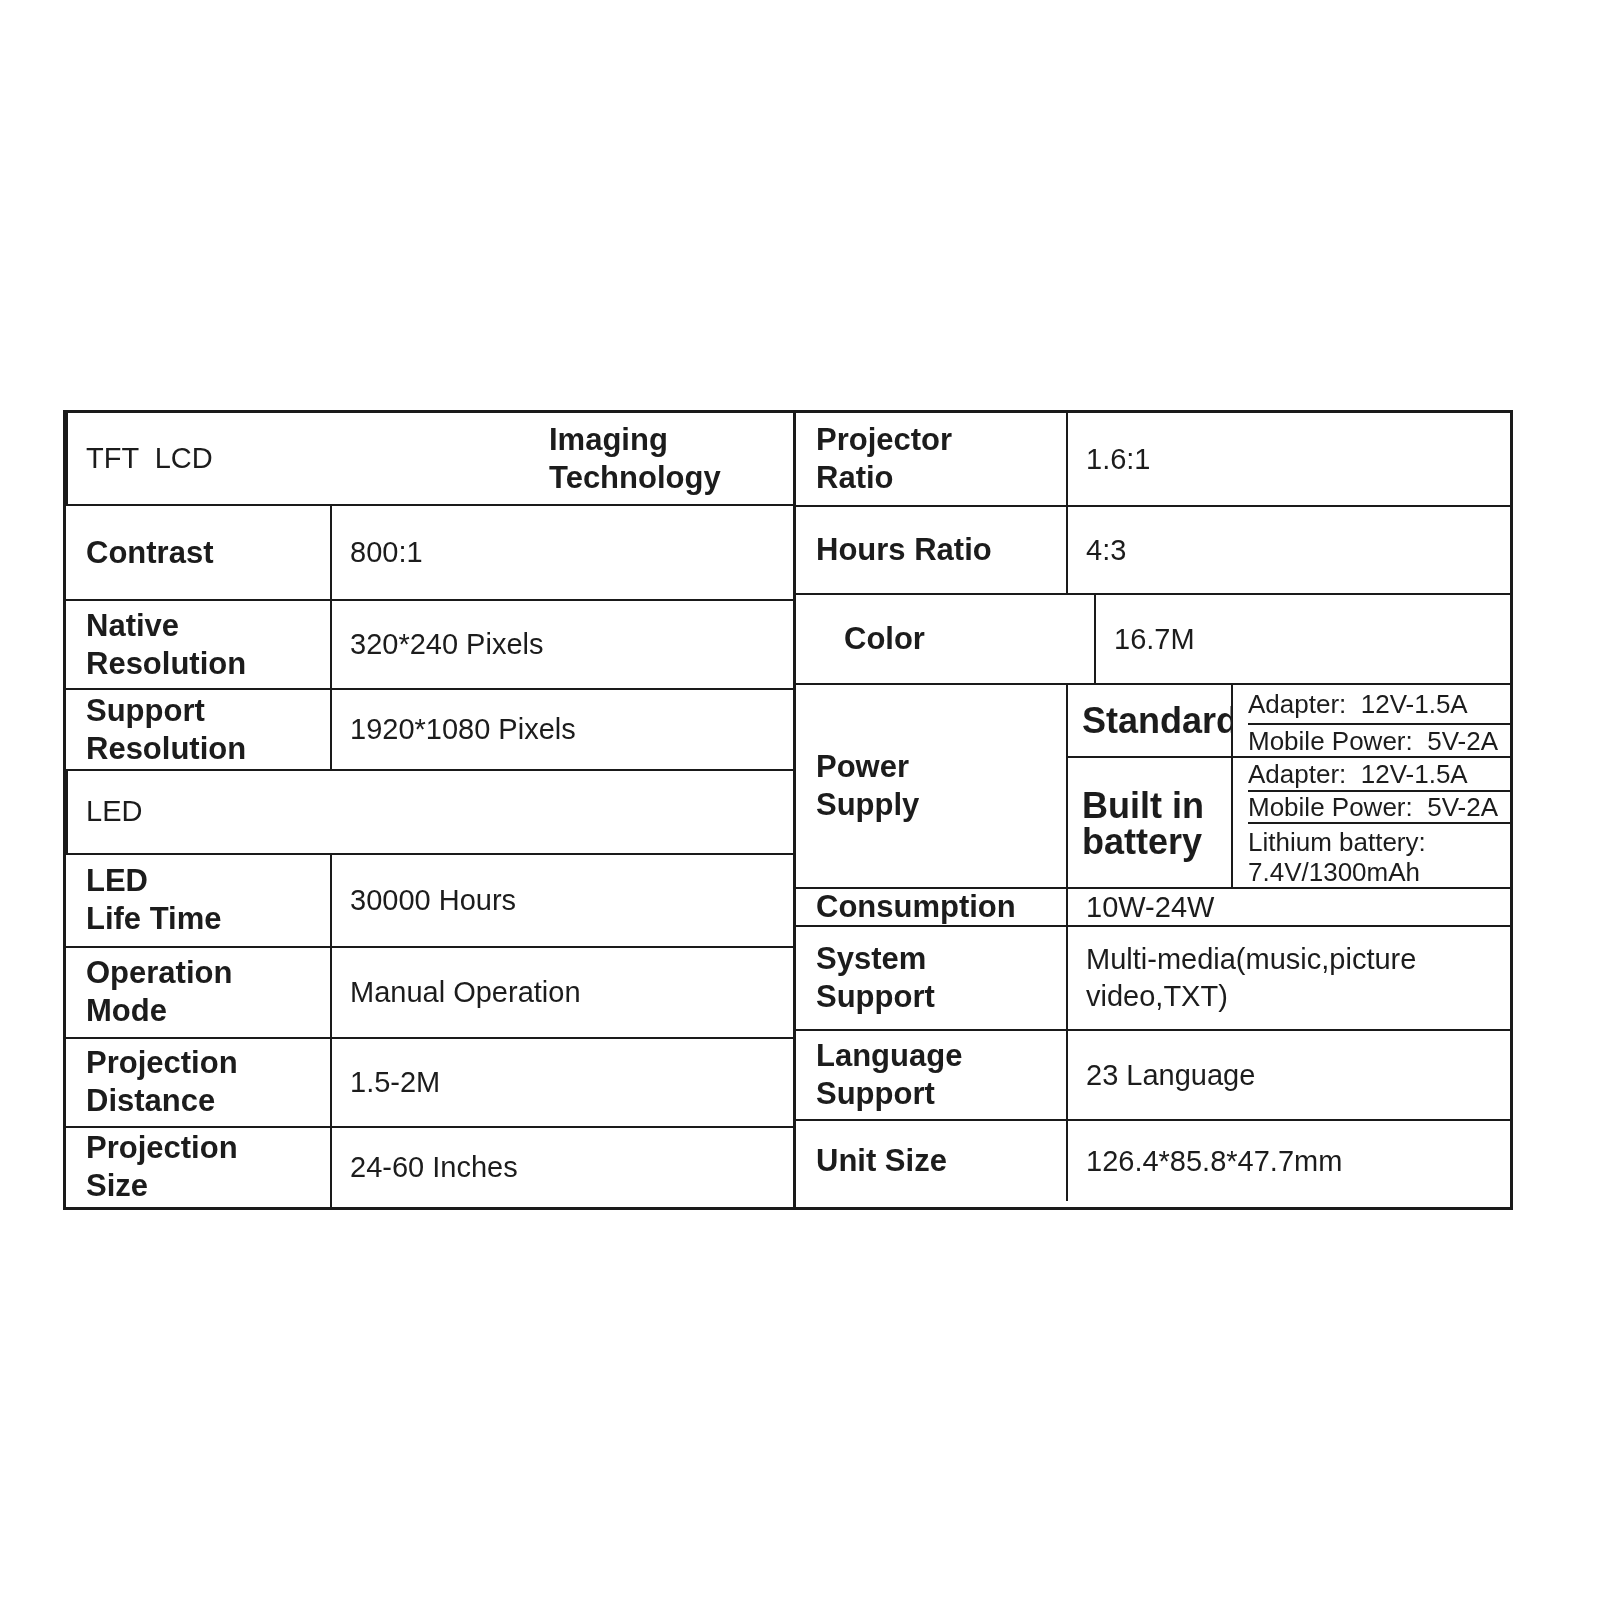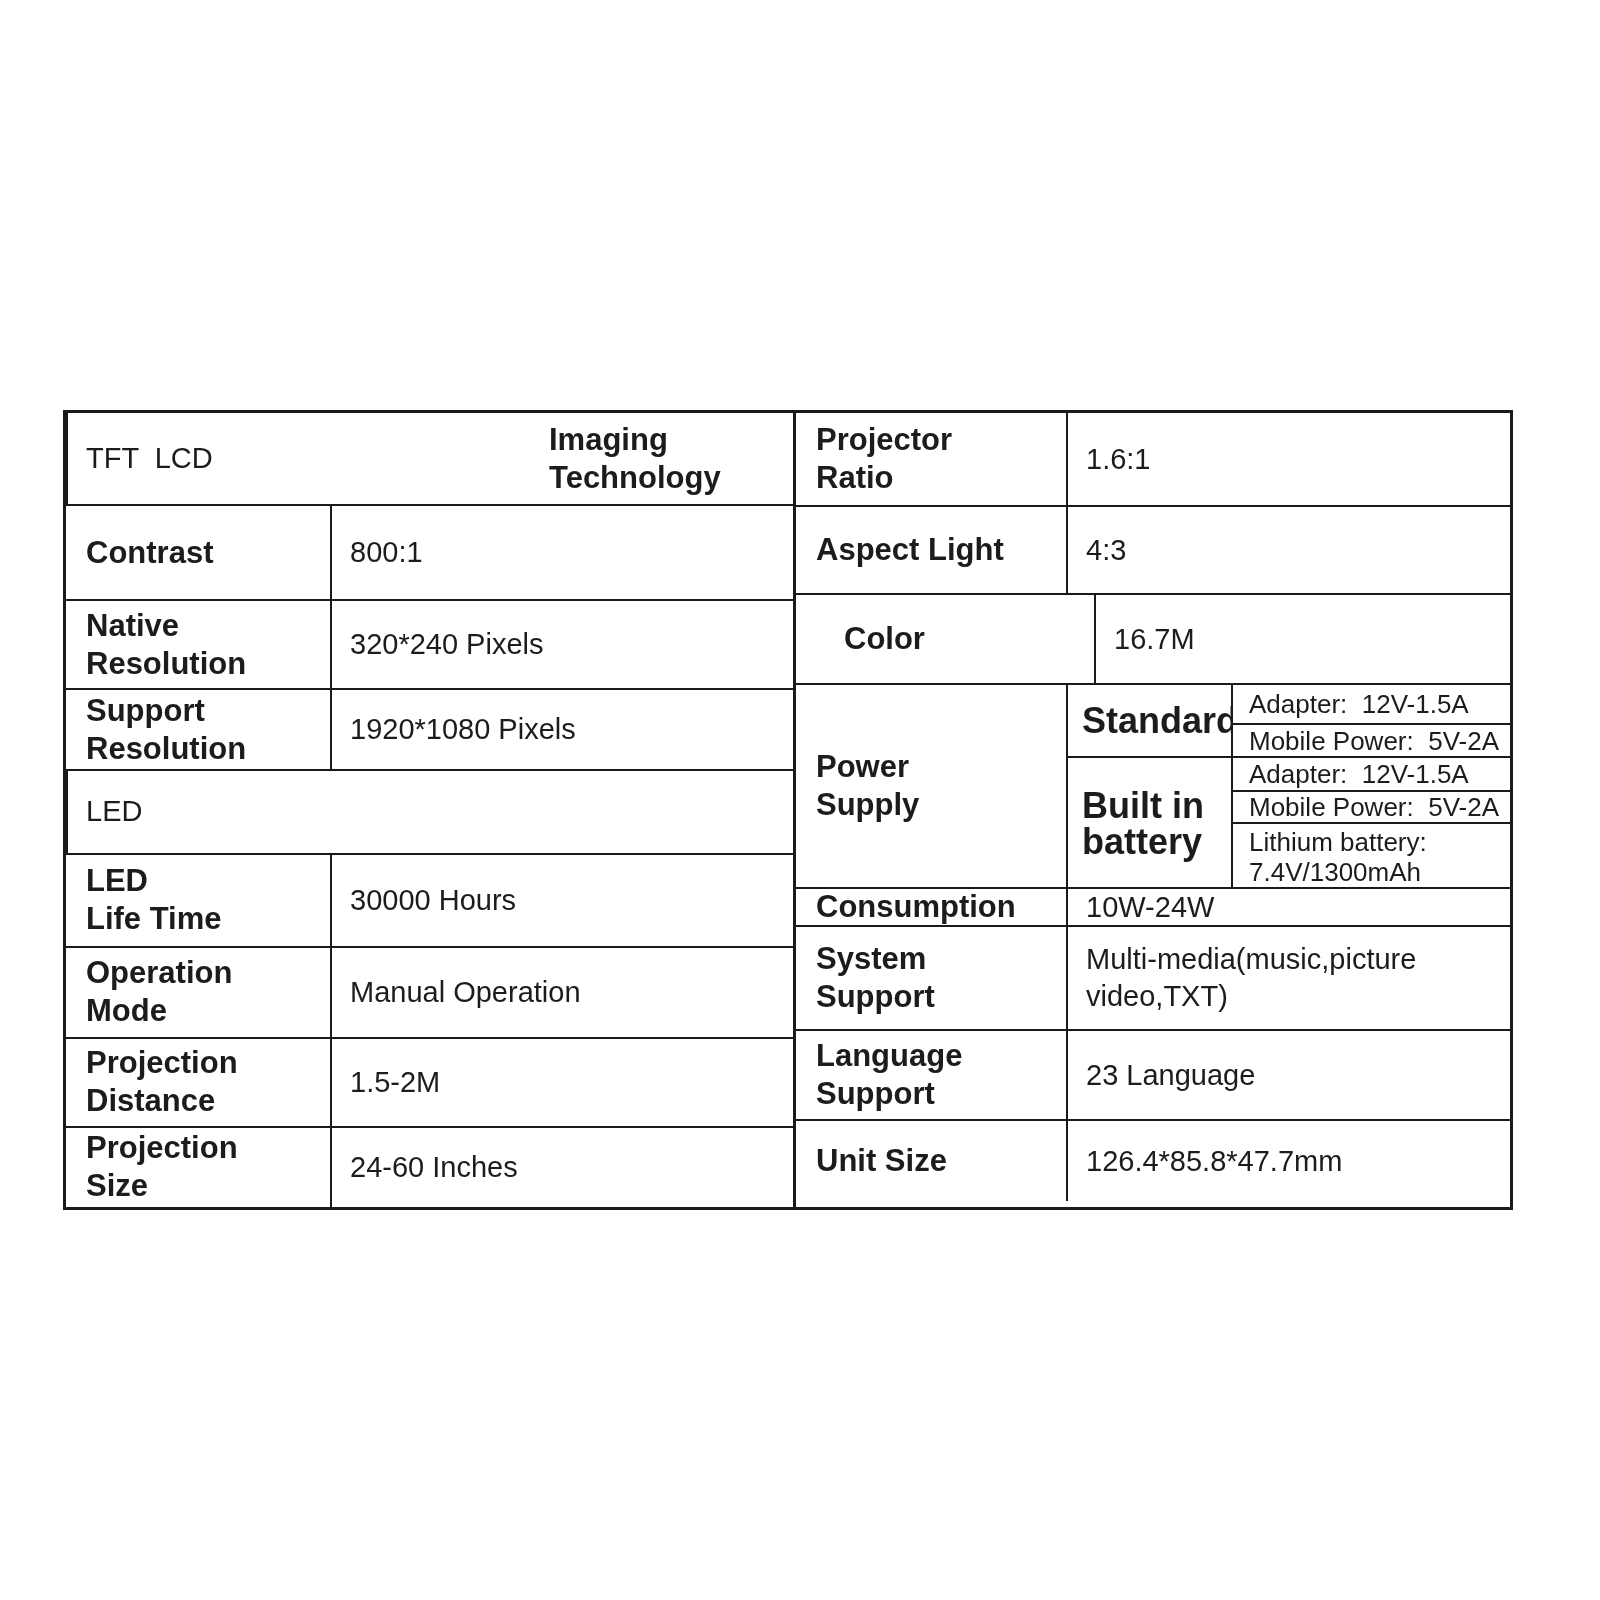--- a/index.html
+++ b/index.html
@@ -74,25 +74,26 @@
     padding-left: 14px;
     font-size: 36px;
     line-height: 36px;
     font-weight: 700;
   }
   .subvals { flex: 1; border-left: 2px solid #1a1a1a; display: flex; flex-direction: column; }
   .subval {
     display: flex;
     align-items: center;
     white-space: pre-wrap;
-    padding-left: 16px;
+    padding-left: 0;
     font-size: 26px;
     line-height: 30px;
     font-weight: 400;
     overflow: hidden;
+    margin-left: 15px;
   }
   .subval + .subval { border-top: 2px solid #1a1a1a; }
   .sv38 { height: 38px; } .sv33 { height: 33px; }
   .sv33b { height: 33px; } .sv32 { height: 32px; } .sv68 { height: 68px; }
 </style>
 </head>
 <body>
 
 <div class="spec-table">
 
@@ -141,21 +142,21 @@
     </div>
   </div>
 
   <div class="half right">
     <div class="row rr1">
       <div class="cell label">Projector
 Ratio</div>
       <div class="cell value">1.6:1</div>
     </div>
     <div class="row rr2">
-      <div class="cell label">Aspect Light</div>
+      <div class="cell label">Hours Ratio</div>
       <div class="cell value">4:3</div>
     </div>
     <div class="row rr3">
       <div class="cell label">Color</div>
       <div class="cell value">16.7M</div>
     </div>
 
     <div class="power-block">
       <div class="cell label">Power
 Supply</div>

